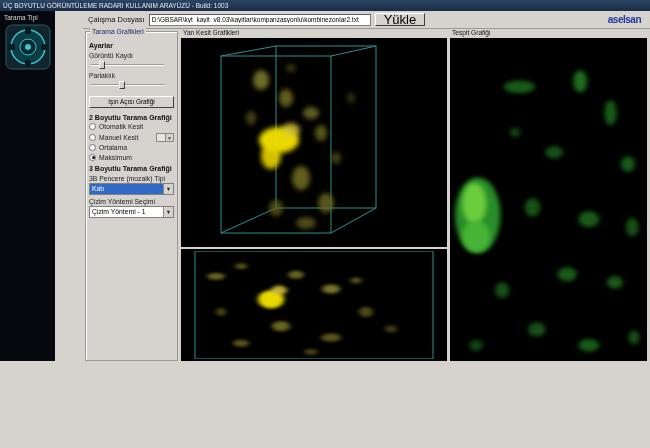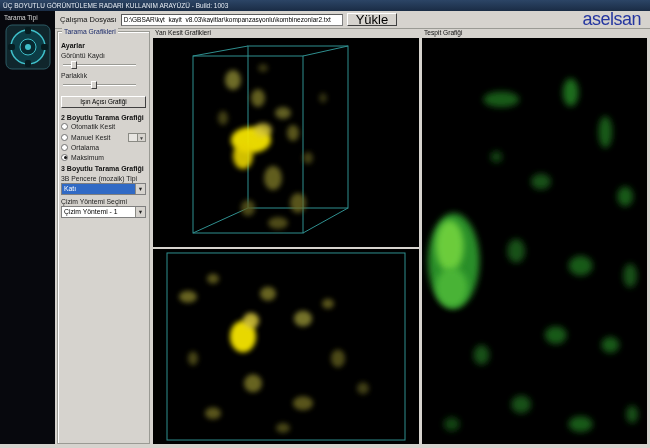--- a/index.html
+++ b/index.html
@@ -3,41 +3,41 @@
 <meta charset="utf-8">
 <style>
   * { margin:0; padding:0; box-sizing:border-box; }
   html,body { width:650px; height:448px; overflow:hidden;
     font-family:"Liberation Sans", sans-serif; background:#d6d3ce; }
 
   
   .titlebar { height:11px; background:linear-gradient(#2c4566,#1a2c45);
     color:#e8eef5; font-size:6.5px; line-height:11px; padding-left:3px;
     white-space:nowrap; overflow:hidden; }
-  .row { display:flex; height:433px; }
+  .row { display:flex; height:350px;gap:28px; }
 
   
   .sidebar { width:55px; background:#07080d; color:#e8e8e8; flex:none; }
   .sidebar-title { font-size:6.5px; padding:3px 0 2px 4px; color:#d8d8d8; }
   .emblem { width:46px; height:46px; margin:1px auto 0 auto; display:block; }
 
   .right-col { flex:1; display:flex; flex-direction:column; min-width:0; }
 
   
   .toolbar { height:18px; background:#d6d3ce; border-bottom:1px solid #9a9a94;
     display:flex; align-items:center; gap:4px; padding:0 5px; flex:none; }
   .tb-label { font-size:7.5px; color:#111; white-space:nowrap; }
   .file-input { width:222px; height:12px; font-size:6.5px;
     font-family:"Liberation Sans",sans-serif; border:1px solid #7f7f7f;
     border-top-color:#5a5a5a; border-left-color:#5a5a5a; background:#fff;
     padding:0 2px; }
   .btn { height:13px; background:#d6d3ce; border:1px solid #404040;
     border-top-color:#fff; border-left-color:#fff; font-size:13px;
     font-family:"Liberation Sans",sans-serif; padding:0 8px; line-height:10px; }
-  .brand { margin-left:auto; color:#2436a0; font-weight:normal; font-size:18px;
+  .brand { margin-left:auto; color:#2436a0; font-weight:bold; font-size:10px;
     letter-spacing:-0.5px; padding-right:4px; }
 
   
   .main { flex:1; display:flex; background:#d6d3ce; min-height:0; }
 
   
   .controls { width:97px; flex:none; padding:2px 2px 0 2px; }
   .groupbox { position:relative; border:1px solid #9a9a94; height:100%;
     box-shadow:inset 1px 1px 0 #fff; padding:6px 3px 0 3px; }
   .groupbox-title { position:absolute; top:-4px; left:4px; background:#d6d3ce;

